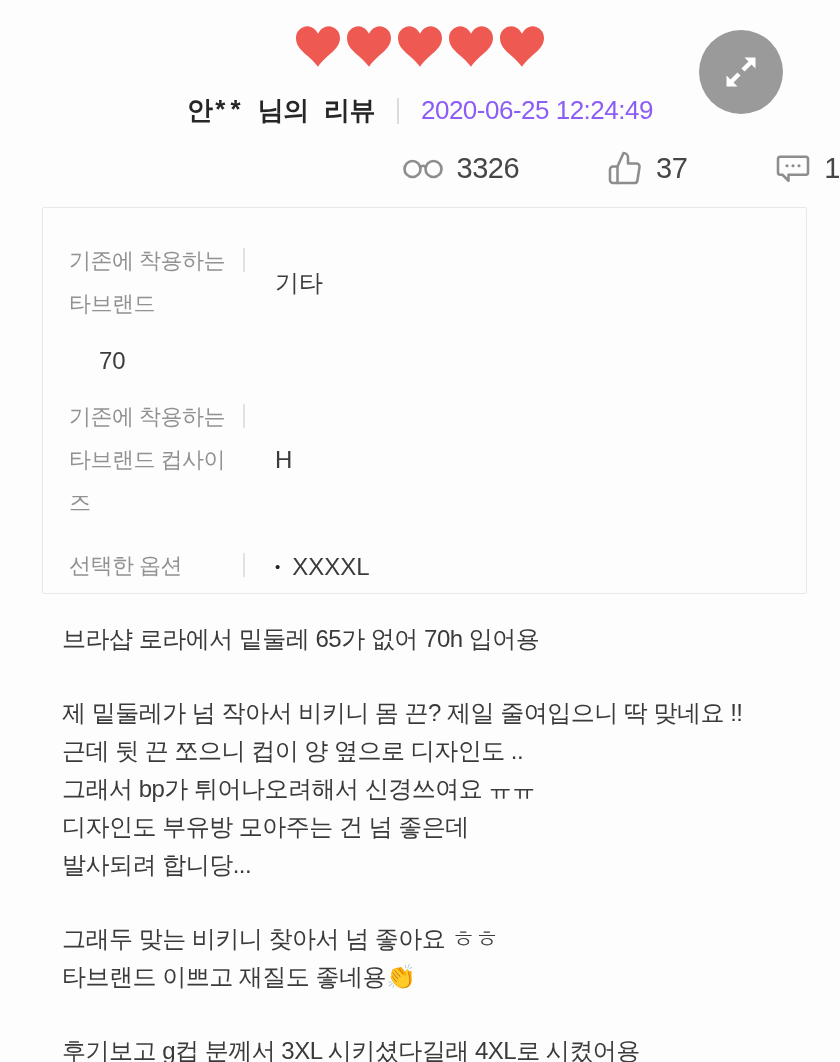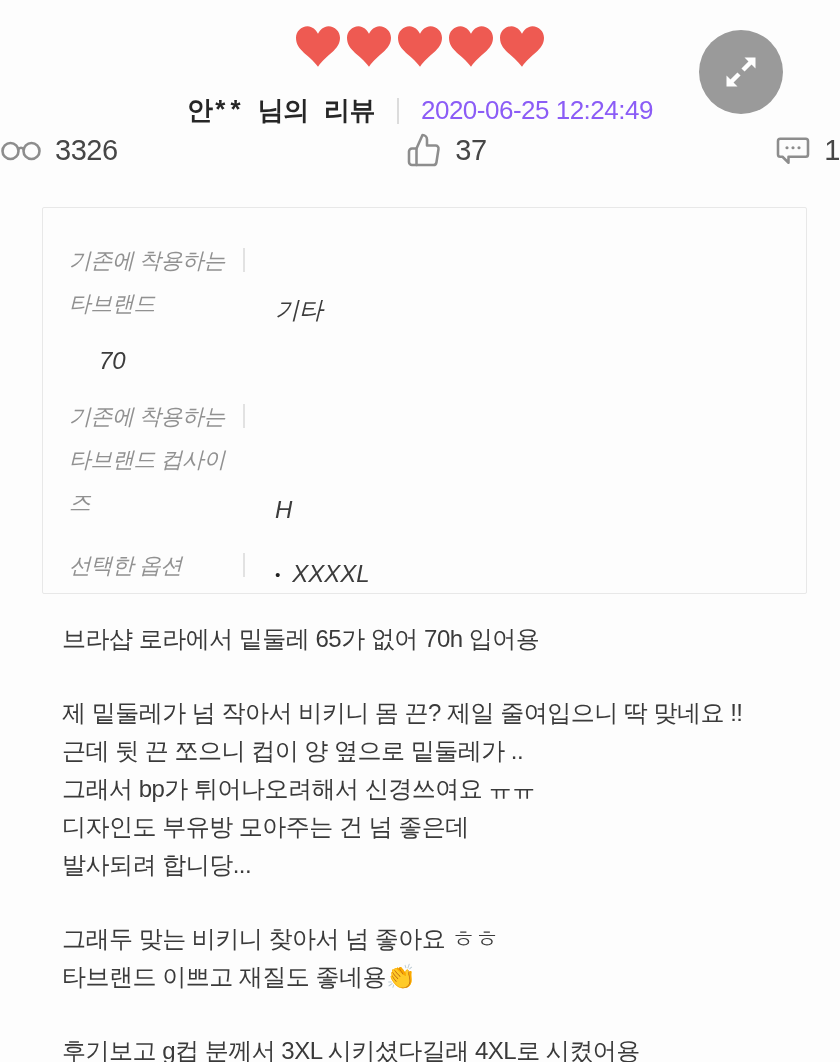--- a/index.html
+++ b/index.html
@@ -39,38 +39,38 @@
   }
   .reviewer-name { font-weight:bold; color:#262626; letter-spacing:-0.5px;font-family:Liberation Mono, monospace; }
   .header-divider {
     width:2px; height:26px; background:#dcdcdc;
     margin:0 22px; display:inline-block;
   }
   .review-date { color:#8b5cf6; letter-spacing:-0.5px; }
 
   
   .stats-row {
-    display:flex; justify-content:space-between; align-items:center;
-    gap:88px; margin-top:4px;
+    display:flex; justify-content:flex-end; align-items:center;
+    gap:88px; margin-top:22px;
   }
   .stat { display:flex; align-items:center; gap:13px; background:none; border:none; font:inherit; cursor:pointer; }
   .stat .icon { display:flex; align-items:center; }
   .stat .count { font-size:29px; color:#464646; letter-spacing:-0.5px; }
   .stat svg { stroke:#8d8d8d; }
 
   
   .info-box {
     position:absolute; left:42px; top:207px;
     width:765px; height:387px;
     background:#fdfdfd;
     border:1px solid #e8e8e8;
     border-radius:2px;
     padding:32px 26px 0 26px;
   }
-  .info-row { display:flex; align-items:flex-end; margin-bottom:21px;font-style:italic; }
+  .info-row { display:flex; align-items:center; margin-bottom:21px; }
   .info-label {
     width:176px; flex:none;
     color:#919191; font-size:22px; line-height:1.95;
     letter-spacing:-0.5px;
     position:relative;
     padding-right:12px;
   }
   .info-label::after {
     content:""; position:absolute; right:0; top:8px;
     width:2px; height:24px; background:#e2e2e2;
@@ -200,21 +200,21 @@
       </div>
     </div>
   </div>
 
   <div class="review-body">
     <div class="para">
       <div>브라샵 로라에서 밑둘레 65가 없어 70h 입어용</div>
     </div>
     <div class="para">
       <div>제 밑둘레가 넘 작아서 비키니 몸 끈? 제일 줄여입으니 딱 맞네요 !!</div>
-      <div>근데 뒷 끈 쪼으니 컵이 양 옆으로 밑둘레가 ..</div>
+      <div>근데 뒷 끈 쪼으니 컵이 양 옆으로 디자인도 ..</div>
       <div>그래서 bp가 튀어나오려해서 신경쓰여요 ㅠㅠ</div>
       <div>디자인도 부유방 모아주는 건 넘 좋은데</div>
       <div>발사되려 합니당...</div>
     </div>
     <div class="para">
       <div>그래두 맞는 비키니 찾아서 넘 좋아요 ㅎㅎ</div>
       <div>타브랜드 이쁘고 재질도 좋네용👏</div>
     </div>
     <div class="para">
       <div>후기보고 g컵 분께서 3XL 시키셨다길래 4XL로 시켰어용</div>

